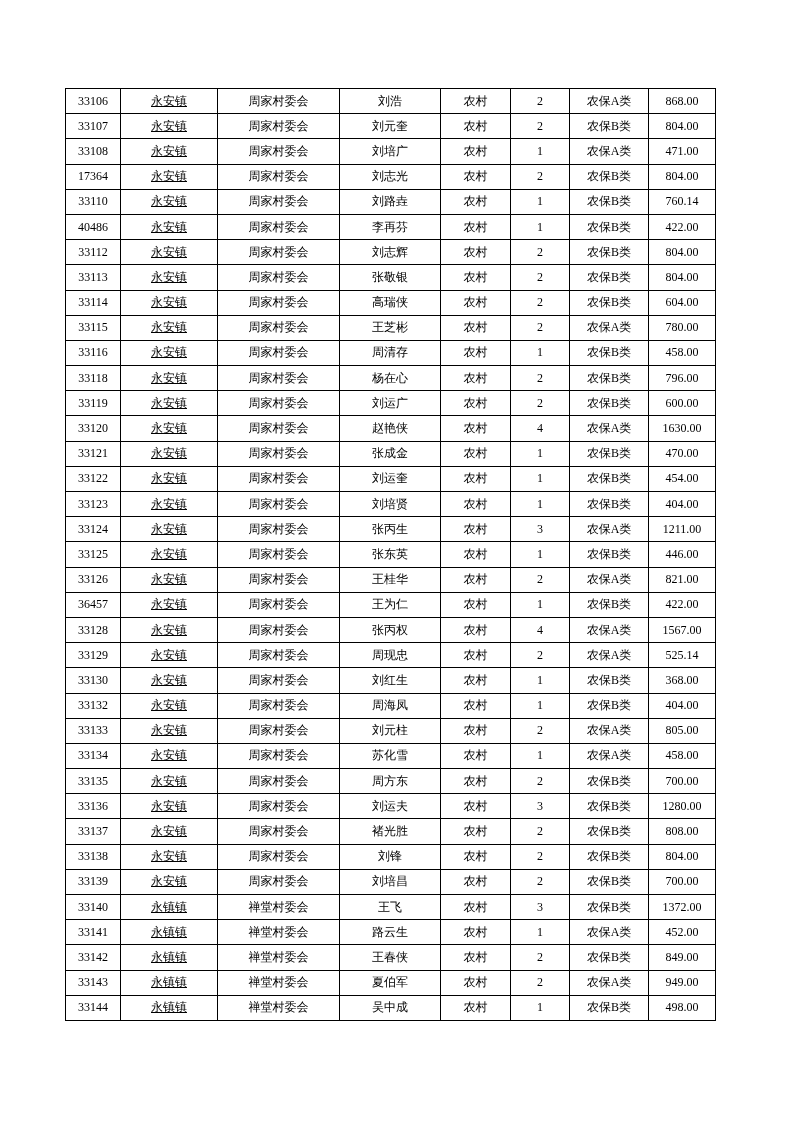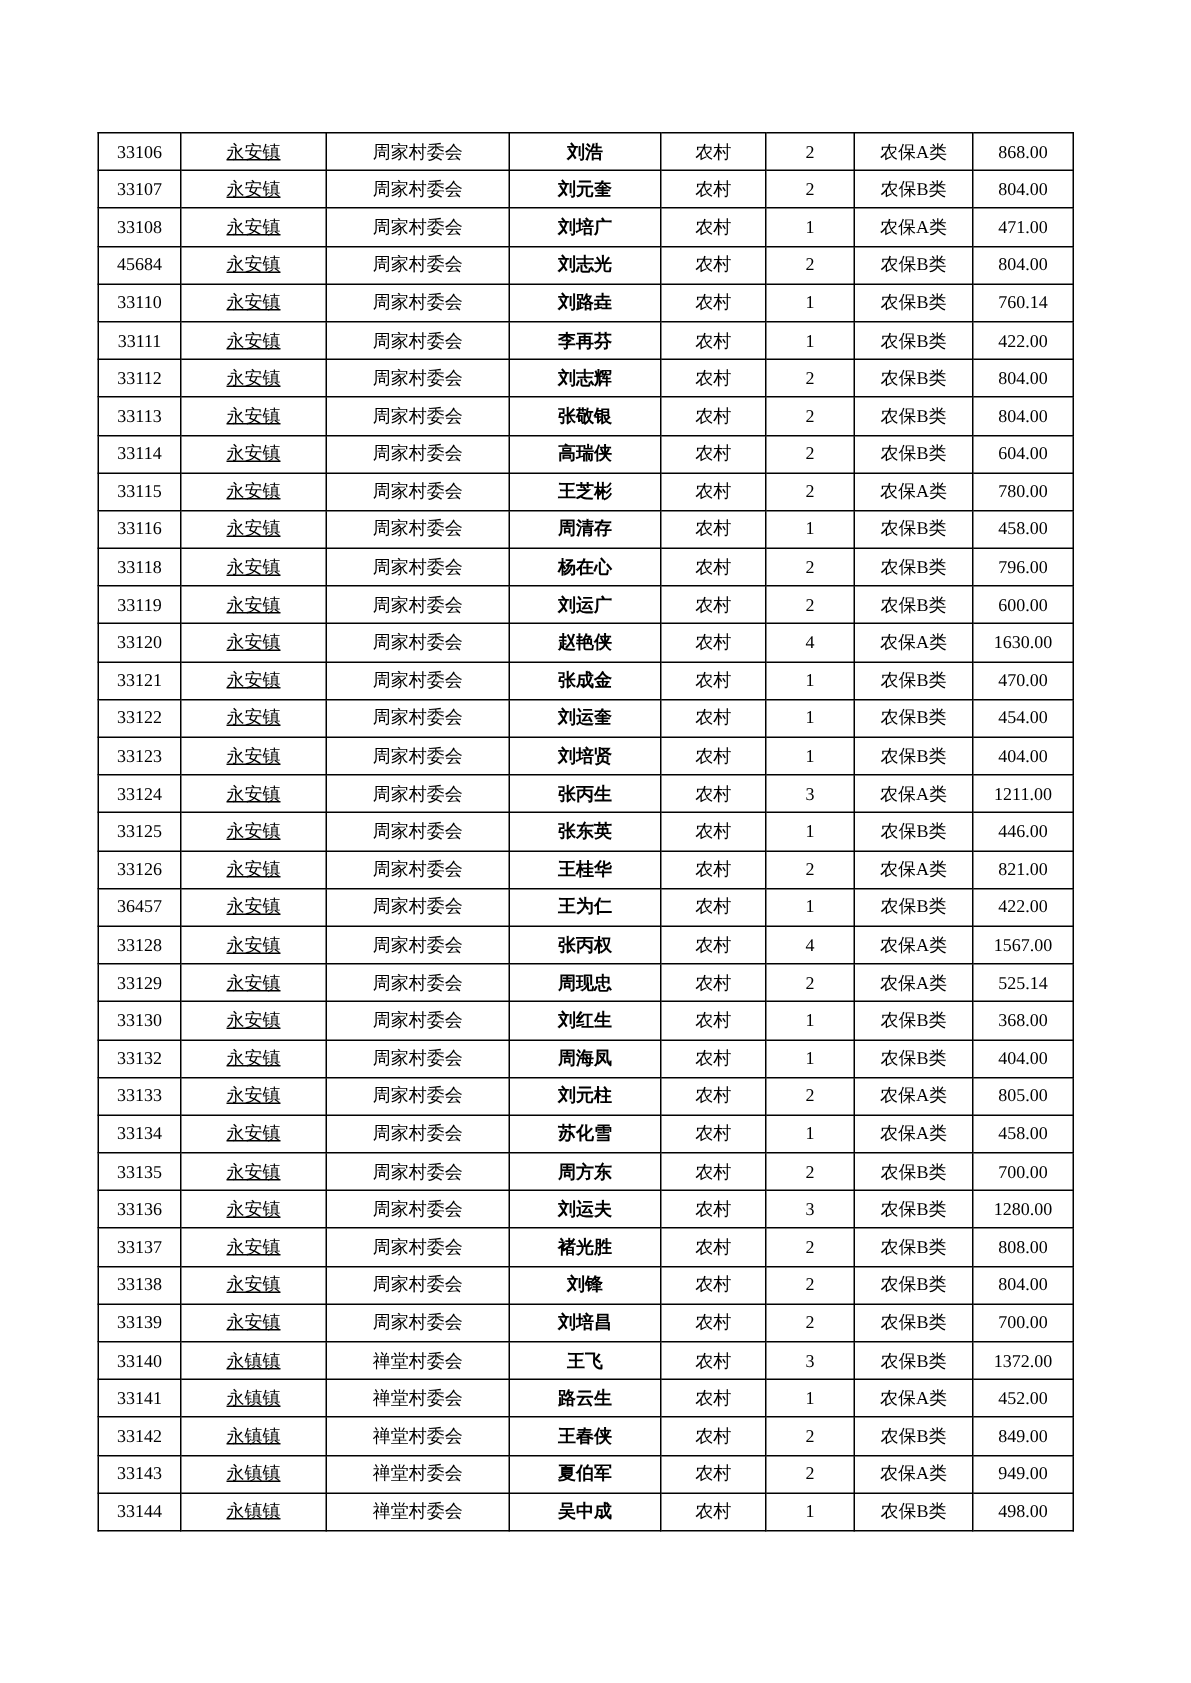--- a/index.html
+++ b/index.html
@@ -29,21 +29,21 @@
     font-size: 12px;
     color: #000000;
     text-align: center;
     padding: 0 2px;
     white-space: nowrap;
     overflow: hidden;
   }
   td.col-0 { width: 50px; }
   td.col-1 { width: 92px; text-decoration: underline; }
   td.col-2 { width: 117px; }
-  td.col-3 { width: 96px; font-weight: bold; }
+  td.col-3 { width: 96px; }
   td.col-4 { width: 65px; }
   td.col-5 { width: 54px; }
   td.col-6 { width: 74px; }
   td.col-7 { width: 62px; text-align: right; padding-right: 7px; }
 </style>
 </head>
 <body>
 
 <div class="page">
   <table class="data-table">
@@ -72,41 +72,41 @@
           <td class="col-0">33108</td>
           <td class="col-1">永安镇</td>
           <td class="col-2">周家村委会</td>
           <td class="col-3">刘培广</td>
           <td class="col-4">农村</td>
           <td class="col-5">1</td>
           <td class="col-6">农保A类</td>
           <td class="col-7">471.00</td>
         </tr>
         <tr>
-          <td class="col-0">45684</td>
+          <td class="col-0">17364</td>
           <td class="col-1">永安镇</td>
           <td class="col-2">周家村委会</td>
           <td class="col-3">刘志光</td>
           <td class="col-4">农村</td>
           <td class="col-5">2</td>
           <td class="col-6">农保B类</td>
           <td class="col-7">804.00</td>
         </tr>
         <tr>
           <td class="col-0">33110</td>
           <td class="col-1">永安镇</td>
           <td class="col-2">周家村委会</td>
           <td class="col-3">刘路垚</td>
           <td class="col-4">农村</td>
           <td class="col-5">1</td>
           <td class="col-6">农保B类</td>
           <td class="col-7">760.14</td>
         </tr>
         <tr>
-          <td class="col-0">33111</td>
+          <td class="col-0">40486</td>
           <td class="col-1">永安镇</td>
           <td class="col-2">周家村委会</td>
           <td class="col-3">李再芬</td>
           <td class="col-4">农村</td>
           <td class="col-5">1</td>
           <td class="col-6">农保B类</td>
           <td class="col-7">422.00</td>
         </tr>
         <tr>
           <td class="col-0">33112</td>

